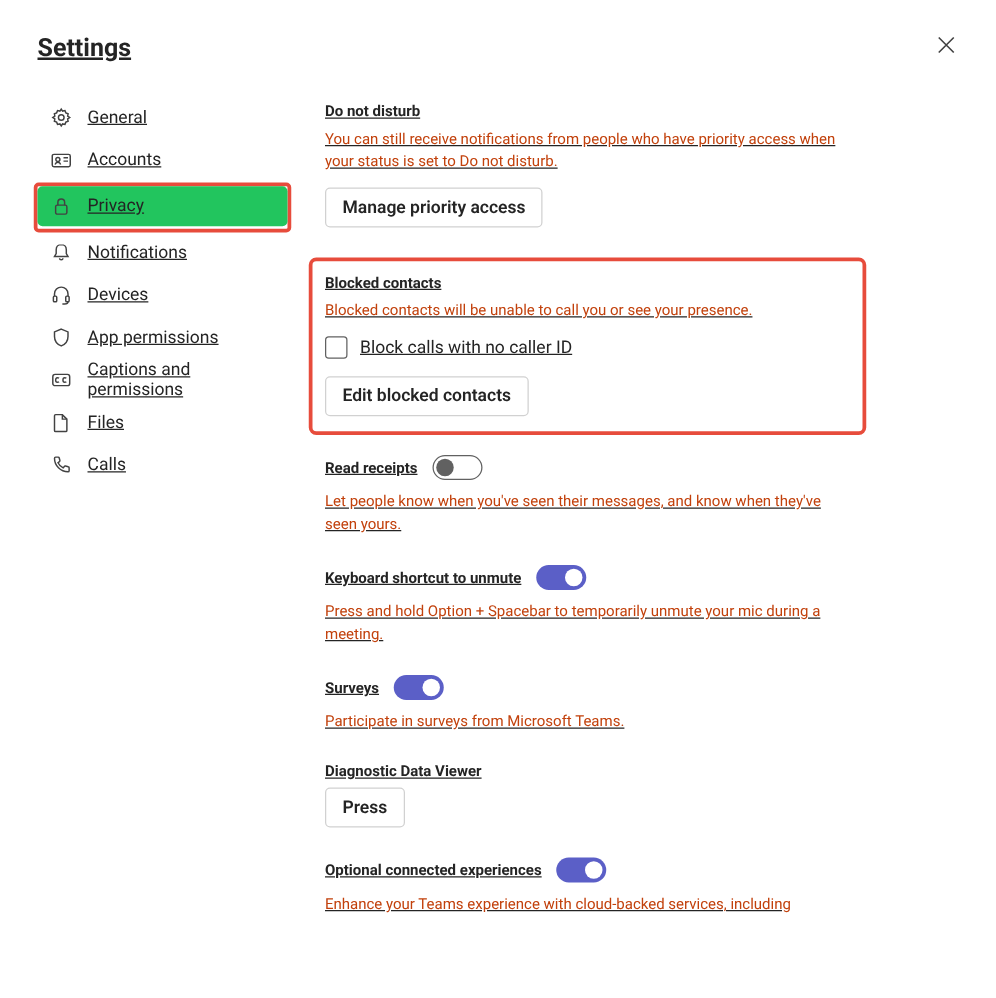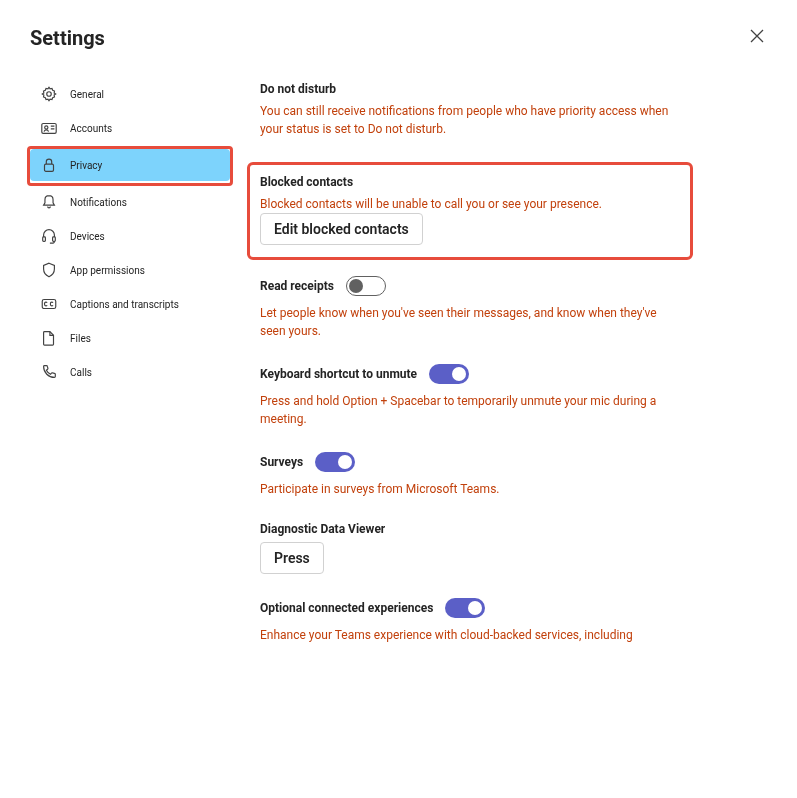--- a/index.html
+++ b/index.html
@@ -8,20 +8,21 @@
     font-family: -apple-system, BlinkMacSystemFont, "Segoe UI", Roboto, Helvetica, Arial, sans-serif;
     background: #fff;
     color: #242424;
     width: 797px;
     height: 798px;
     overflow: hidden;
   }
   .container {
     padding: 26px 30px 0 30px;
     position: relative;
+    text-decoration: underline;
   }
   .close-btn {
     position: absolute;
     top: 26px;
     right: 30px;
     width: 20px;
     height: 20px;
     cursor: pointer;
     display: flex;
     align-items: center;
@@ -38,29 +39,29 @@
     gap: 30px;
   }
   .sidebar {
     flex: 0 0 200px;
   }
   .nav-item {
     display: flex;
     align-items: center;
     gap: 12px;
     padding: 6px 10px;
-    font-size: 10px;
+    font-size: 14px;
     color: #242424;
     cursor: pointer;
     border-radius: 4px;
     margin-bottom: 2px;
     height: 32px;
   }
   .nav-item.active {
-    background: #7dd3fc;
+    background: #22c55e;
   }
   .nav-item .icon {
     width: 18px;
     height: 18px;
     flex: 0 0 18px;
     display: flex;
     align-items: center;
     justify-content: center;
   }
   .nav-item .icon svg {
@@ -239,21 +240,21 @@
           </span>
         <span>App permissions</span>
       </div>
       <div class="nav-item">
         <span class="icon">
             <svg viewBox="0 0 20 20">
               <rect x="2.5" y="5" width="15" height="10" rx="2"></rect>
               <path d="M8 8.5C7.5 8 7 8 6.5 8c-1 0-1.5.8-1.5 2s.5 2 1.5 2c.5 0 1 0 1.5-.5M14.5 8.5C14 8 13.5 8 13 8c-1 0-1.5.8-1.5 2s.5 2 1.5 2c.5 0 1 0 1.5-.5"></path>
             </svg>
           </span>
-        <span>Captions and transcripts</span>
+        <span>Captions and permissions</span>
       </div>
       <div class="nav-item">
         <span class="icon">
             <svg viewBox="0 0 20 20">
               <path d="M5 3h6l4 4v10a1 1 0 01-1 1H5a1 1 0 01-1-1V4a1 1 0 011-1z"></path>
               <path d="M11 3v4h4"></path>
             </svg>
           </span>
         <span>Files</span>
       </div>
@@ -265,25 +266,30 @@
           </span>
         <span>Calls</span>
       </div>
     </nav>
 
     <main class="content">
 
       <div class="section">
         <p class="section-title">Do not disturb</p>
         <p class="section-desc">You can still receive notifications from people who have priority access when your status is set to Do not disturb.</p>
+        <button class="btn">Manage priority access</button>
       </div>
 
       <div class="content-highlight">
         <p class="section-title">Blocked contacts</p>
         <p class="section-desc">Blocked contacts will be unable to call you or see your presence.</p>
+        <div class="checkbox-row">
+          <div class="checkbox"></div>
+          <span>Block calls with no caller ID</span>
+        </div>
         <button class="btn">Edit blocked contacts</button>
       </div>
 
       <div class="section">
         <div class="inline-title">
           <span class="section-title">Read receipts</span>
           <div class="toggle off">
               <div class="knob"></div>
             </div>
         </div>

